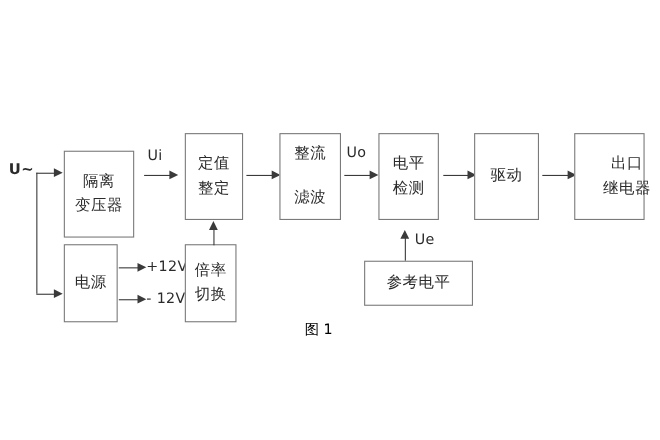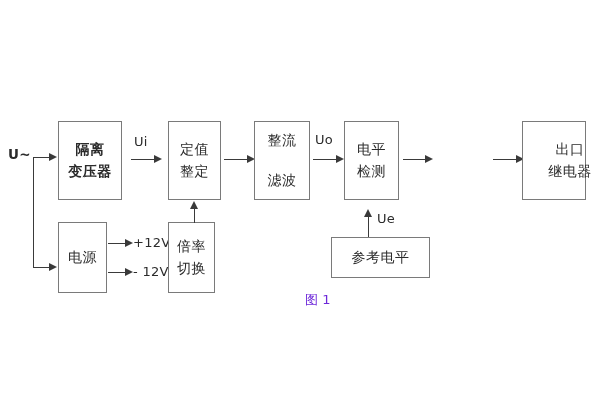--- a/index.html
+++ b/index.html
@@ -39,24 +39,23 @@
     font-size: 13px;
     white-space: nowrap;
     letter-spacing: 0.3px;
   }
   .sig-bold {
     font-weight: bold;
     font-size: 13.5px;
   }
   .caption {
     position: absolute;
-    color: #6d28d9;
+    color: #000000;
     font-size: 13px;
     white-space: nowrap;
-    margin-left: 28px;
   }
   
   .hline {
     position: absolute;
     height: 0;
     border-top: 1.4px solid #3a3a3a;
   }
   .vline {
     position: absolute;
     width: 0;
@@ -85,21 +84,21 @@
 <div id="canvas">
 
   <div class="sig sig-bold" style="left:8px; top:146px;">U~</div>
 
   <div class="vline" style="left:33px; top:157px; height:110px;"></div>
   <div class="hline" style="left:33px; top:157px; width:17px;"></div>
   <div class="arrow-r" style="left:49px; top:152.5px;"></div>
   <div class="hline" style="left:33px; top:267px; width:17px;"></div>
   <div class="arrow-r" style="left:49px; top:262.5px;"></div>
 
-  <div class="box" style="left:58px; top:121px; width:64px; height:79px;font-weight:bold;">
+  <div class="box" style="left:58px; top:137px; width:64px; height:79px;">
     <span class="line">隔离</span>
     <span class="line">变压器</span>
   </div>
 
   <div class="sig" style="left:134px; top:134px;">Ui</div>
   <div class="hline" style="left:131px; top:159px; width:24px;"></div>
   <div class="arrow-r" style="left:154px; top:154.5px;"></div>
 
   <div class="box" style="left:168px; top:121px; width:53px; height:79px;">
     <span class="line">定值</span>
@@ -119,20 +118,23 @@
   <div class="arrow-r" style="left:336px; top:154.5px;"></div>
 
   <div class="box" style="left:344px; top:121px; width:55px; height:79px;">
     <span class="line">电平</span>
     <span class="line">检测</span>
   </div>
 
   <div class="hline" style="left:403px; top:159px; width:23px;"></div>
   <div class="arrow-r" style="left:425px; top:154.5px;"></div>
 
+  <div class="box" style="left:431px; top:121px; width:59px; height:79px;">
+    <span class="line">驱动</span>
+  </div>
 
   <div class="hline" style="left:493px; top:159px; width:24px;"></div>
   <div class="arrow-r" style="left:516px; top:154.5px;"></div>
 
   <div class="box" style="left:522px; top:121px; width:64px; height:79px;padding-left:32px;">
     <span class="line">出口</span>
     <span class="line">继电器</span>
   </div>
 
   <div class="box" style="left:58px; top:222px; width:49px; height:71px;">

